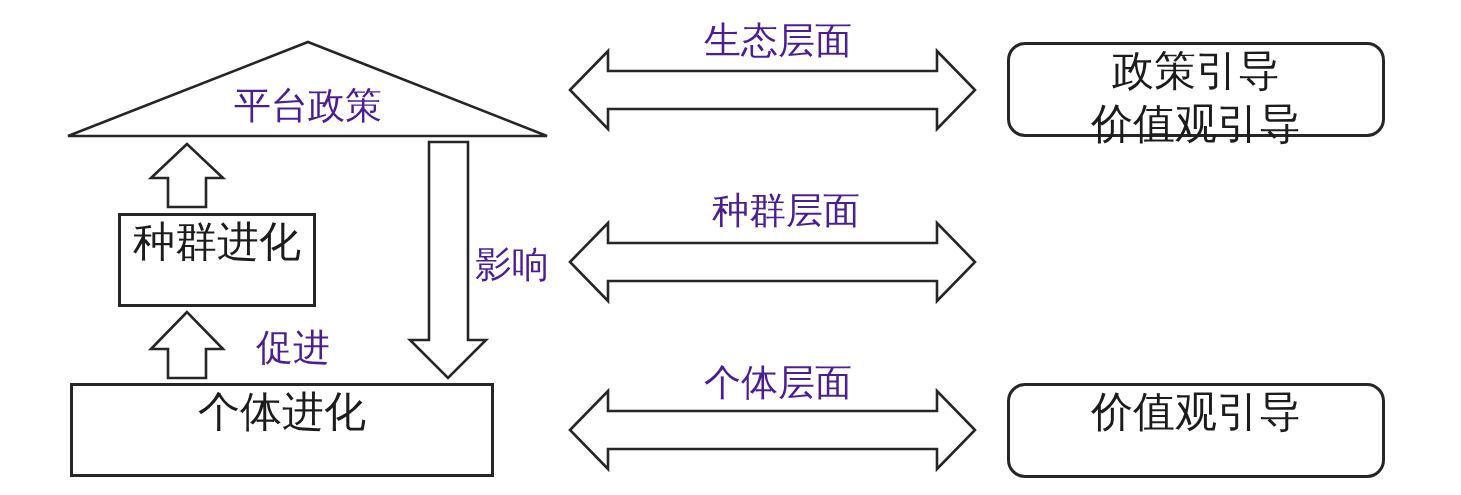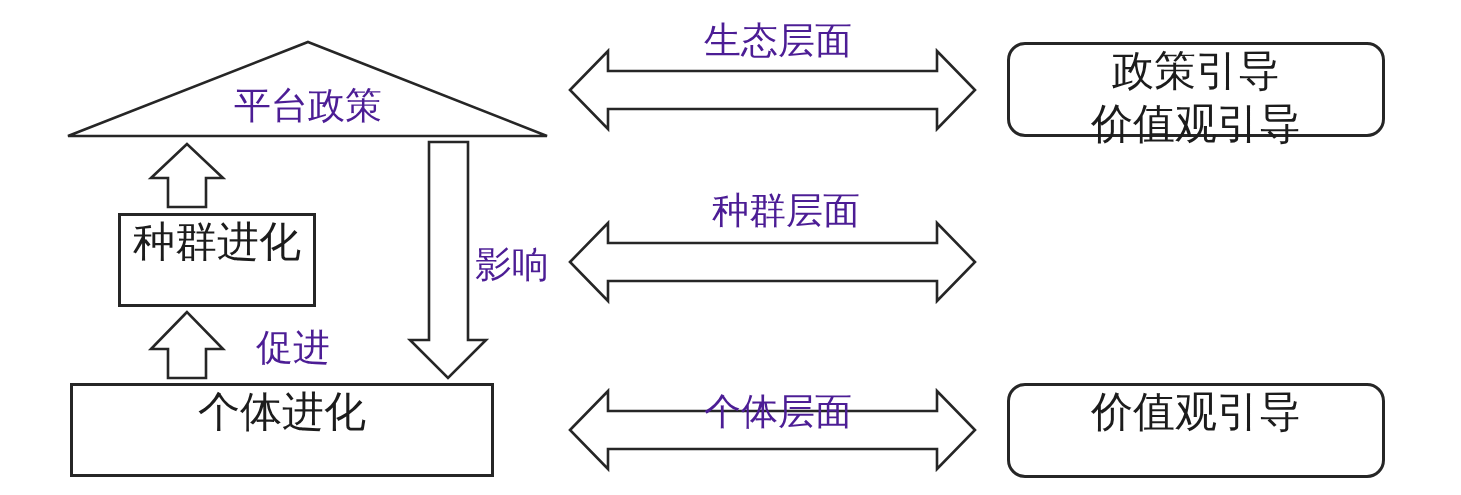--- a/index.html
+++ b/index.html
@@ -59,21 +59,21 @@
   #individual-box { left: 70px;  top: 383px; width: 424px; height: 94px; }
   #level-box-0    { left: 1007px; top: 42px;  width: 378px; height: 95px; }
   #level-box-1    { left: 1007px; top: 213px; width: 378px; height: 95px; }
   #level-box-2    { left: 1007px; top: 383px; width: 378px; height: 95px; }
   #roof-label      { left: 158px; top: 85px;  }
   #accept-label    { left: 240px; top: 158px; }
   #promote-label   { left: 240px; top: 327px; margin-left: 16px; }
   #influence-label { left: 475px; top: 228px; margin-top: 16px; }
   #level-label-0   { left: 628px; top: 20px;  }
   #level-label-1   { left: 636px; top: 190px; }
-  #level-label-2   { left: 628px; top: 362px; margin-top: 29px; }
+  #level-label-2   { left: 628px; top: 362px; }
 </style>
 </head>
 <body>
 
 <div class="canvas">
 
   <svg class="shapes" viewBox="0 0 1461 495">
 
     <polygon class="shape" points="308,42 547,136 68,136"></polygon>
 

